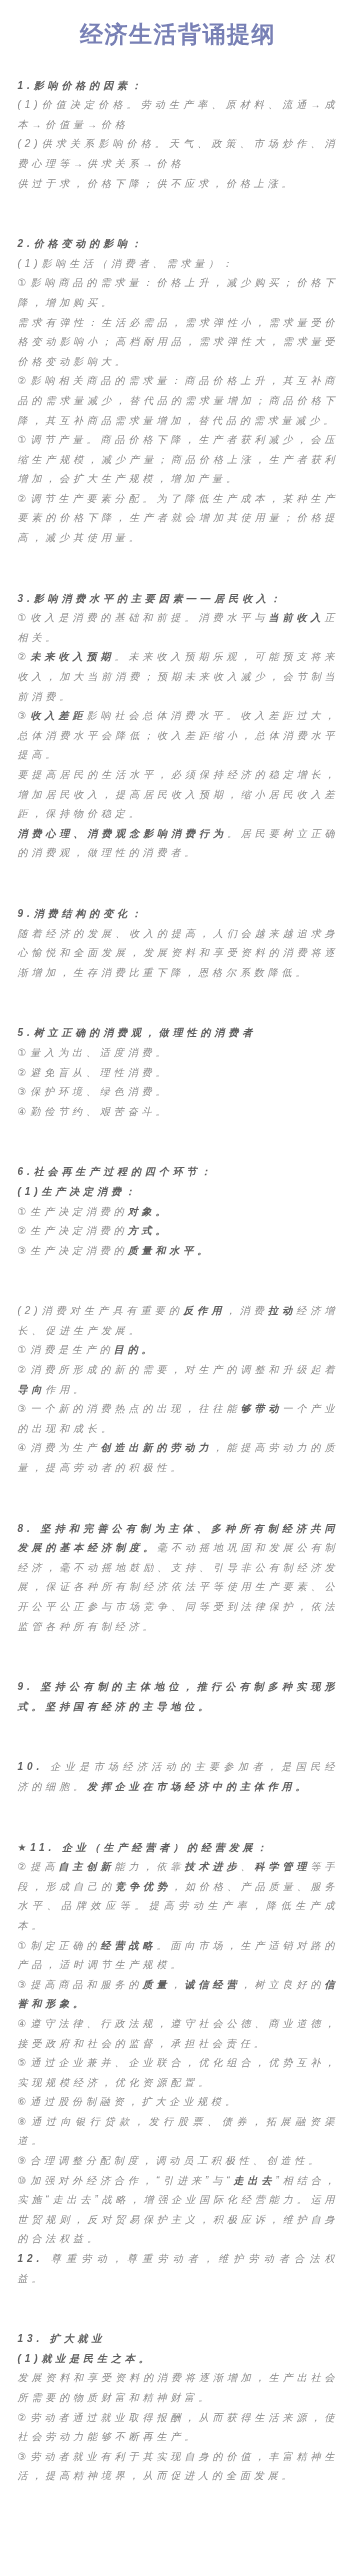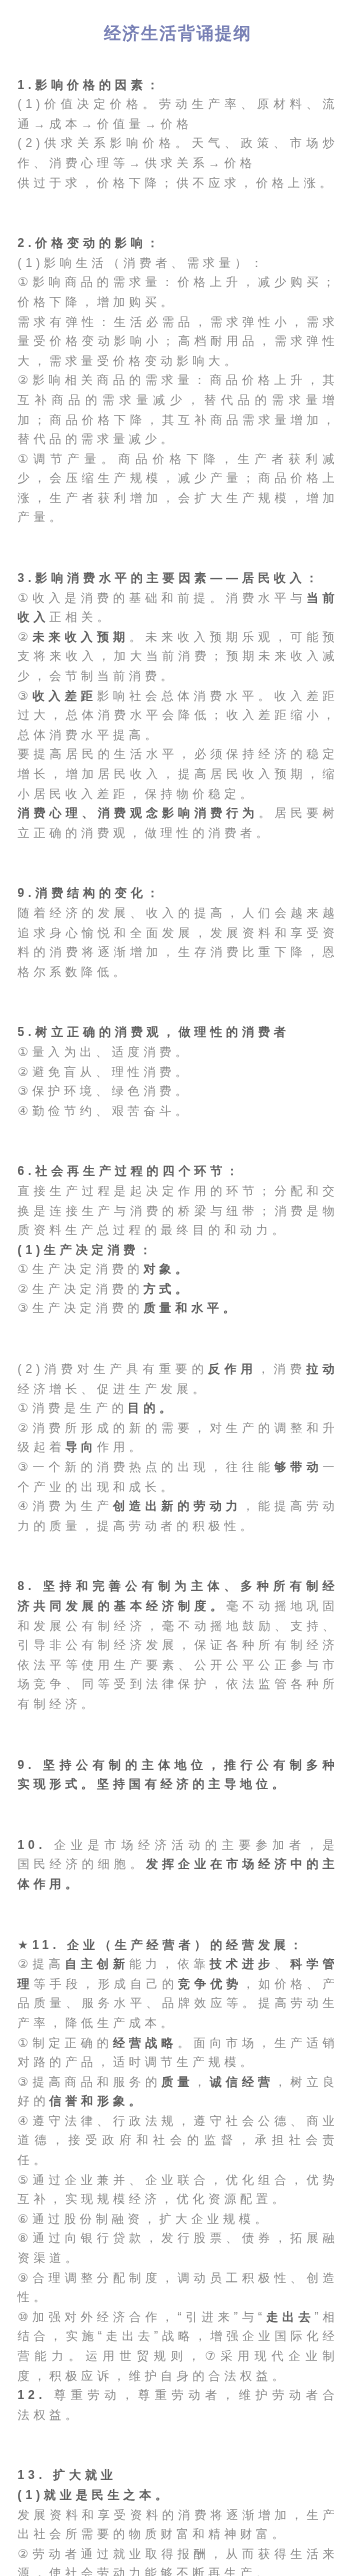--- a/index.html
+++ b/index.html
@@ -15,33 +15,34 @@
     min-height: 2956px;
     margin: 0 auto;
     font-family: "Liberation Sans", "DejaVu Sans", sans-serif;
   }
   .page {
     padding: 21.6px 16.5px 31px 17.5px;
   }
   .doc-title {
     text-align: center;
     color: var(--title-color);
-    font-size: 17px;
+    font-size: 23px;
     font-weight: bold;
     letter-spacing: 1.5px;
     line-height: 24px;
     margin-bottom: 30px;
   }
   .doc-body p.block {
-    font-size: 12px;
+    font-size: 10px;
     line-height: 19.6px;
     color: var(--text-color);
     letter-spacing: 3.9px;
     text-align: justify;
     text-justify: inter-ideograph;
+    font-style: italic;
   }
   .doc-body p.block.gap {
     margin-top: 41px;
   }
   .doc-body span.b {
     color: var(--bold-color);
     font-weight: bold;
   }
 </style>
 </head>
@@ -53,35 +54,35 @@
       <p class="block"><span class="b">1.影响价格的因素：</span></p>
       <p class="block"><span>(1)价值决定价格。劳动生产率、原材料、流通→成本→价值量→价格</span></p>
       <p class="block"><span>(2)供求关系影响价格。天气、政策、市场炒作、消费心理等→供求关系→价格</span></p>
       <p class="block"><span>供过于求，价格下降；供不应求，价格上涨。</span></p>
       <p class="block gap"><span class="b">2.价格变动的影响：</span></p>
       <p class="block"><span>(1)影响生活（消费者、需求量）：</span></p>
       <p class="block"><span>①影响商品的需求量：价格上升，减少购买；价格下降，增加购买。</span></p>
       <p class="block"><span>需求有弹性：生活必需品，需求弹性小，需求量受价格变动影响小；高档耐用品，需求弹性大，需求量受价格变动影响大。</span></p>
       <p class="block"><span>②影响相关商品的需求量：商品价格上升，其互补商品的需求量减少，替代品的需求量增加；商品价格下降，其互补商品需求量增加，替代品的需求量减少。</span></p>
       <p class="block"><span>①调节产量。商品价格下降，生产者获利减少，会压缩生产规模，减少产量；商品价格上涨，生产者获利增加，会扩大生产规模，增加产量。</span></p>
+      <p class="block"><span>②调节生产要素分配。为了降低生产成本，某种生产要素的价格下降，生产者就会增加其使用量；价格提高，减少其使用量。</span></p>
       <p class="block gap"><span class="b">3.影响消费水平的主要因素——居民收入：</span></p>
       <p class="block"><span>①收入是消费的基础和前提。消费水平与</span><span class="b">当前收入</span><span>正相关。</span></p>
       <p class="block"><span>②</span><span class="b">未来收入预期</span><span>。未来收入预期乐观，可能预支将来收入，加大当前消费；预期未来收入减少，会节制当前消费。</span></p>
       <p class="block"><span>③</span><span class="b">收入差距</span><span>影响社会总体消费水平。收入差距过大，总体消费水平会降低；收入差距缩小，总体消费水平提高。</span></p>
       <p class="block"><span>要提高居民的生活水平，必须保持经济的稳定增长，增加居民收入，提高居民收入预期，缩小居民收入差距，保持物价稳定。</span></p>
       <p class="block"><span class="b">消费心理、消费观念影响消费行为</span><span>。居民要树立正确的消费观，做理性的消费者。</span></p>
       <p class="block gap"><span class="b">9.消费结构的变化：</span></p>
       <p class="block"><span>随着经济的发展、收入的提高，人们会越来越追求身心愉悦和全面发展，发展资料和享受资料的消费将逐渐增加，生存消费比重下降，恩格尔系数降低。</span></p>
       <p class="block gap"><span class="b">5.树立正确的消费观，做理性的消费者</span></p>
       <p class="block"><span>①量入为出、适度消费。</span></p>
       <p class="block"><span>②避免盲从、理性消费。</span></p>
       <p class="block"><span>③保护环境、绿色消费。</span></p>
       <p class="block"><span>④勤俭节约、艰苦奋斗。</span></p>
       <p class="block gap"><span class="b">6.社会再生产过程的四个环节：</span></p>
-      <p class="block"><span>直接生产过程是起决定作用的环节；分配和交换是连接生产与消费的桥梁与纽带；消费是物质资料生产总过程的最终目的和动力。</span></p>
       <p class="block"><span class="b">(1)生产决定消费：</span></p>
       <p class="block"><span>①生产决定消费的</span><span class="b">对象。</span></p>
       <p class="block"><span>②生产决定消费的</span><span class="b">方式。</span></p>
       <p class="block"><span>③生产决定消费的</span><span class="b">质量和水平。</span></p>
       <p class="block gap"><span>(2)消费对生产具有重要的</span><span class="b">反作用</span><span>，消费</span><span class="b">拉动</span><span>经济增长、促进生产发展。</span></p>
       <p class="block"><span>①消费是生产的</span><span class="b">目的。</span></p>
       <p class="block"><span>②消费所形成的新的需要，对生产的调整和升级起着</span><span class="b">导向</span><span>作用。</span></p>
       <p class="block"><span>③一个新的消费热点的出现，往往能</span><span class="b">够带动</span><span>一个产业的出现和成长。</span></p>
       <p class="block"><span>④消费为生产</span><span class="b">创造出新的劳动力</span><span>，能提高劳动力的质量，提高劳动者的积极性。</span></p>
       <p class="block gap"><span class="b">8. 坚持和完善公有制为主体、多种所有制经济共同发展的基本经济制度。</span><span>毫不动摇地巩固和发展公有制经济，毫不动摇地鼓励、支持、引导非公有制经济发展，保证各种所有制经济依法平等使用生产要素、公开公平公正参与市场竞争、同等受到法律保护，依法监管各种所有制经济。</span></p>
@@ -89,21 +90,21 @@
       <p class="block gap"><span class="b">10.</span><span> 企业是市场经济活动的主要参加者，是国民经济的细胞。</span><span class="b">发挥企业在市场经济中的主体作用。</span></p>
       <p class="block gap"><span class="b">★11. 企业（生产经营者）的经营发展：</span></p>
       <p class="block"><span>②提高</span><span class="b">自主创新</span><span>能力，依靠</span><span class="b">技术进步</span><span>、</span><span class="b">科学管理</span><span>等手段，形成自己的</span><span class="b">竞争优势</span><span>，如价格、产品质量、服务水平、品牌效应等。提高劳动生产率，降低生产成本。</span></p>
       <p class="block"><span>①制定正确的</span><span class="b">经营战略</span><span>。面向市场，生产适销对路的产品，适时调节生产规模。</span></p>
       <p class="block"><span>③提高商品和服务的</span><span class="b">质量</span><span>，</span><span class="b">诚信经营</span><span>，树立良好的</span><span class="b">信誉和形象。</span></p>
       <p class="block"><span>④遵守法律、行政法规，遵守社会公德、商业道德，接受政府和社会的监督，承担社会责任。</span></p>
       <p class="block"><span>⑤通过企业兼并、企业联合，优化组合，优势互补，实现规模经济，优化资源配置。</span></p>
       <p class="block"><span>⑥通过股份制融资，扩大企业规模。</span></p>
       <p class="block"><span>⑧通过向银行贷款，发行股票、债券，拓展融资渠道。</span></p>
       <p class="block"><span>⑨合理调整分配制度，调动员工积极性、创造性。</span></p>
-      <p class="block"><span>⑩加强对外经济合作，“引进来”与“</span><span class="b">走出去</span><span>”相结合，实施“走出去”战略，增强企业国际化经营能力。运用世贸规则，⑦采用现代企业制度，积极应诉，维护自身的合法权益。</span></p>
+      <p class="block"><span>⑩加强对外经济合作，“引进来”与“</span><span class="b">走出去</span><span>”相结合，实施“走出去”战略，增强企业国际化经营能力。运用世贸规则，反对贸易保护主义，积极应诉，维护自身的合法权益。</span></p>
       <p class="block"><span class="b">12.</span><span> 尊重劳动，尊重劳动者，维护劳动者合法权益。</span></p>
       <p class="block gap"><span class="b">13. 扩大就业</span></p>
       <p class="block"><span class="b">(1)就业是民生之本。</span></p>
       <p class="block"><span>发展资料和享受资料的消费将逐渐增加，生产出社会所需要的物质财富和精神财富。</span></p>
       <p class="block"><span>②劳动者通过就业取得报酬，从而获得生活来源，使社会劳动力能够不断再生产。</span></p>
       <p class="block"><span>③劳动者就业有利于其实现自身的价值，丰富精神生活，提高精神境界，从而促进人的全面发展。</span></p>
     </div>
 </div>
 
 

